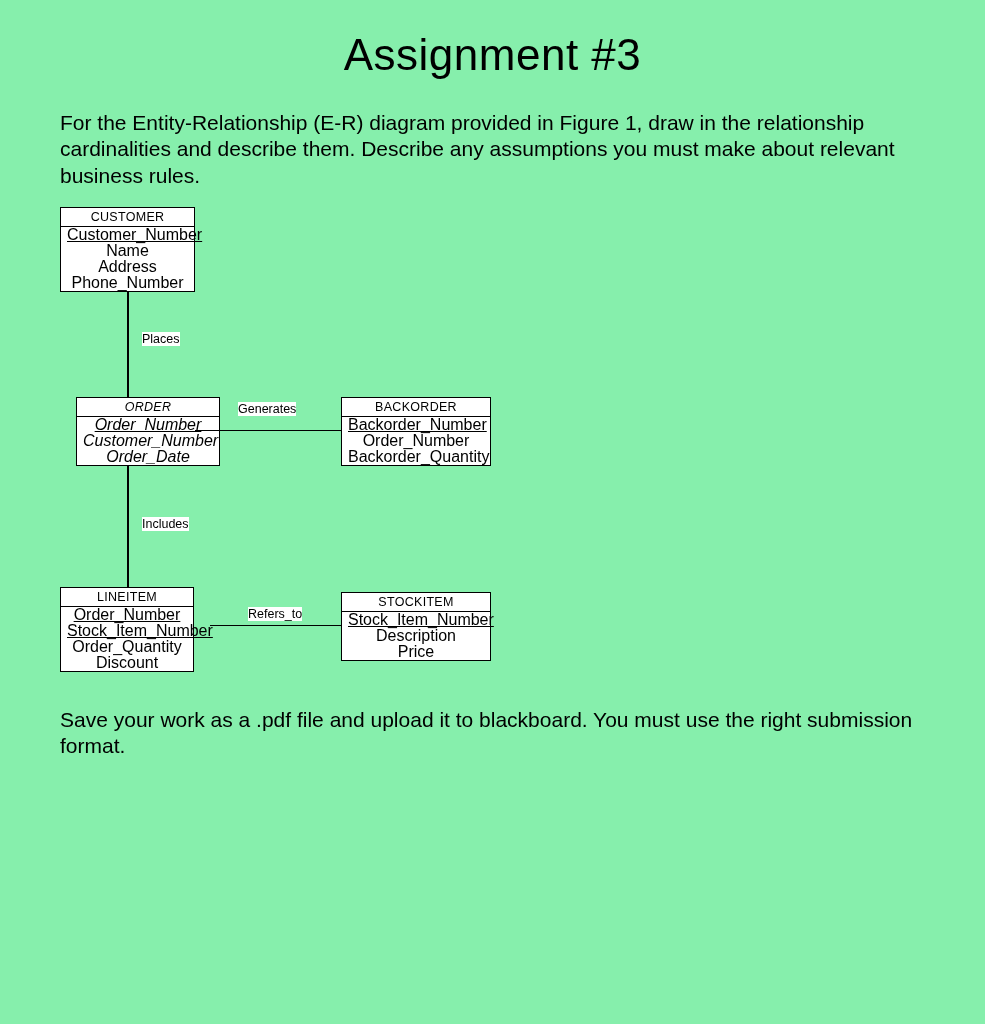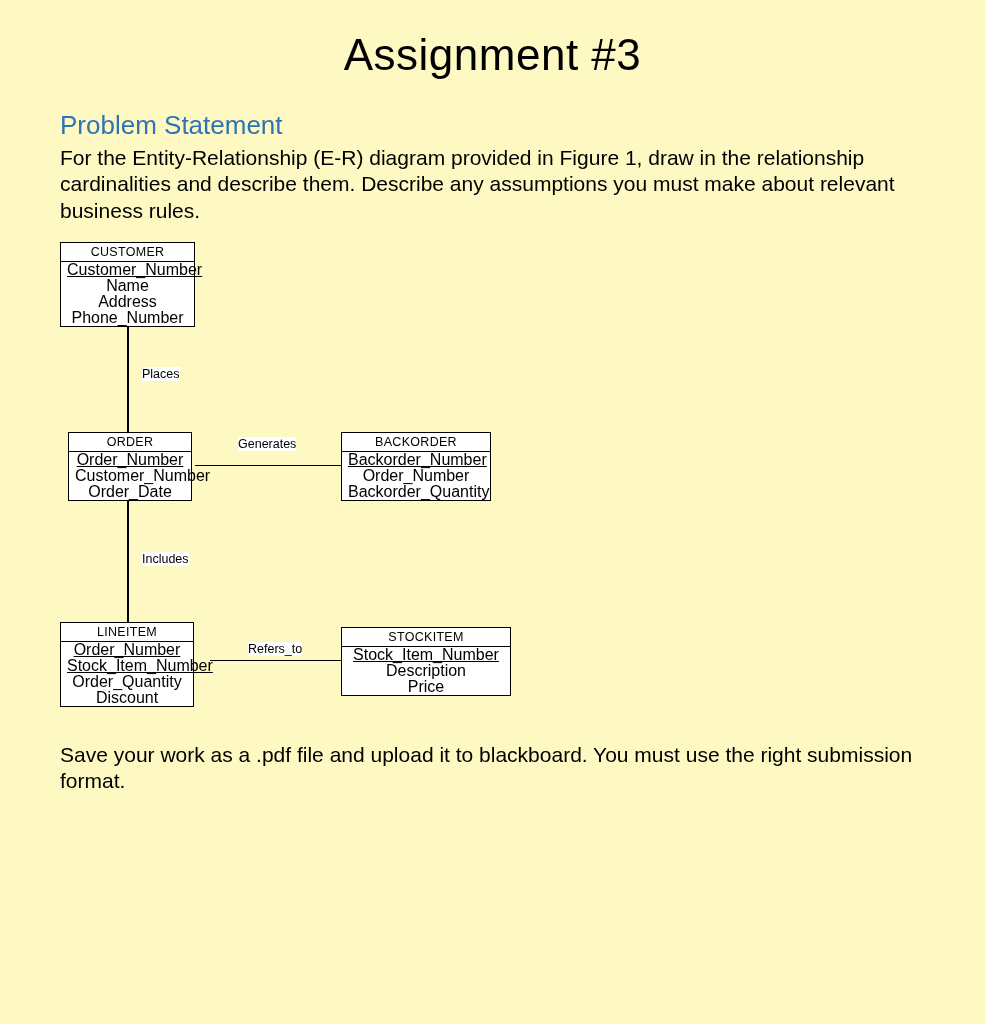--- a/index.html
+++ b/index.html
@@ -8,21 +8,21 @@
     background: #ffffff;
     font-family: Arial, Helvetica, sans-serif;
     color: #000000;
   }
   .page {
     width: 985px;
     min-height: 1024px;
     box-sizing: border-box;
     padding: 30px 60px 40px 60px;
     position: relative;
-    background: #fef9c3;
+    background: #86efac;
   }
   h1.doc-title {
     font-family: "Calibri Light", "Segoe UI Light", Arial, sans-serif;
     font-weight: 300;
     font-size: 44px;
     text-align: center;
     margin: 0 0 30px 0;
     color: #000000;
     letter-spacing: 0.5px;
   }
@@ -85,41 +85,40 @@
   .line-h { position: absolute; height: 1.5px; background: #000; }
   .line-v { position: absolute; width: 1.5px; background: #000; }
 </style>
 </head>
 <body>
 
 <div class="page">
 
   <h1 class="doc-title">Assignment #3</h1>
 
-  <h2 class="section-heading">Problem Statement</h2>
 
   <p class="body-text">For the Entity-Relationship (E-R) diagram provided in Figure 1, draw in the relationship cardinalities and describe them. Describe any assumptions you must make about relevant business rules.</p>
 
 
   <div class="er-area">
 
     <div class="entity" style="left:0px; top:0px; width:135px;">
       <div class="title">CUSTOMER</div>
       <div class="attrs">
         <div class="attr pk">Customer_Number</div>
         <div class="attr">Name</div>
         <div class="attr">Address</div>
         <div class="attr">Phone_Number</div>
       </div>
     </div>
 
     <div class="line-v" style="left:67px; top:84px; height:106px;"></div>
     <div class="rel-label" style="left:82px; top:125px;">Places</div>
 
-    <div class="entity" style="left:8px; top:190px; width:124px;">
+    <div class="entity" style="left:16px; top:190px; width:144px;font-style:italic;">
       <div class="title">ORDER</div>
       <div class="attrs">
         <div class="attr pk">Order_Number</div>
         <div class="attr">Customer_Number</div>
         <div class="attr">Order_Date</div>
       </div>
     </div>
 
     <div class="line-h" style="left:135px; top:223px; width:146px;"></div>
     <div class="rel-label" style="left:178px; top:195px;">Generates</div>
@@ -142,21 +141,21 @@
         <div class="attr pk">Order_Number</div>
         <div class="attr pk">Stock_Item_Number</div>
         <div class="attr">Order_Quantity</div>
         <div class="attr">Discount</div>
       </div>
     </div>
 
     <div class="line-h" style="left:150px; top:418px; width:131px;"></div>
     <div class="rel-label" style="left:188px; top:400px;">Refers_to</div>
 
-    <div class="entity" style="left:281px; top:385px; width:170px;">
+    <div class="entity" style="left:281px; top:385px; width:150px;">
       <div class="title">STOCKITEM</div>
       <div class="attrs">
         <div class="attr pk">Stock_Item_Number</div>
         <div class="attr">Description</div>
         <div class="attr">Price</div>
       </div>
     </div>
 
   </div>
 

